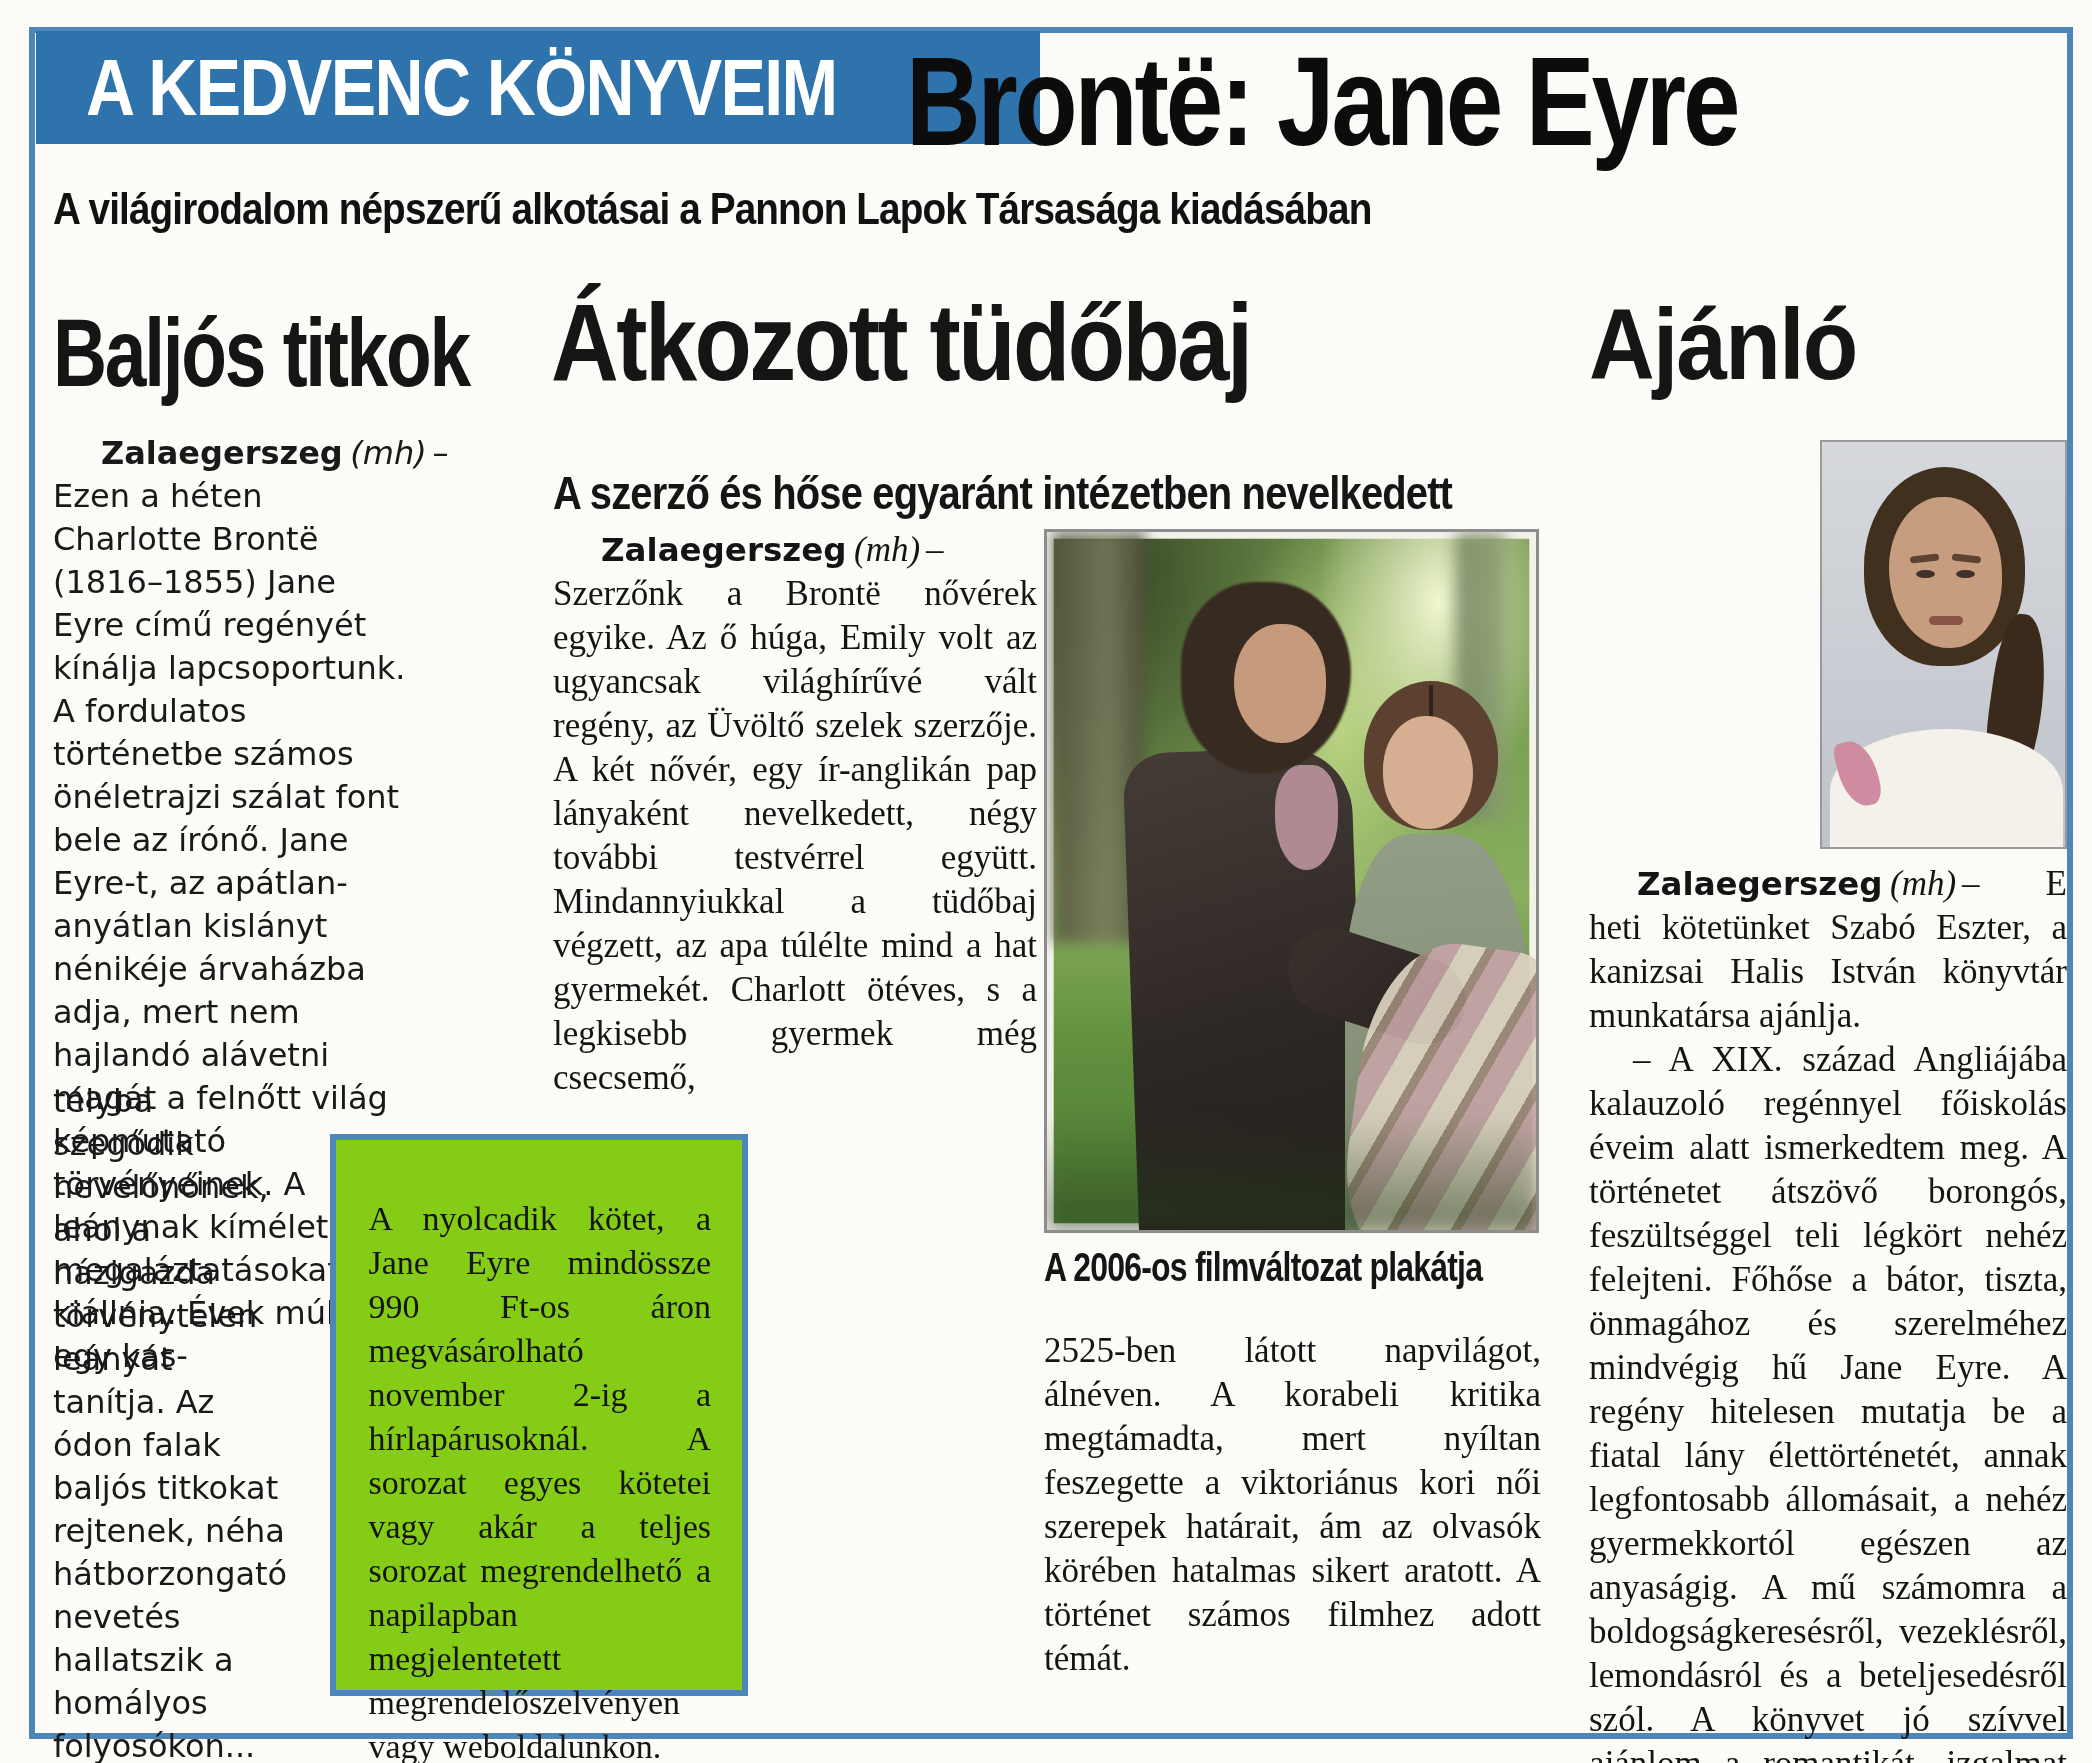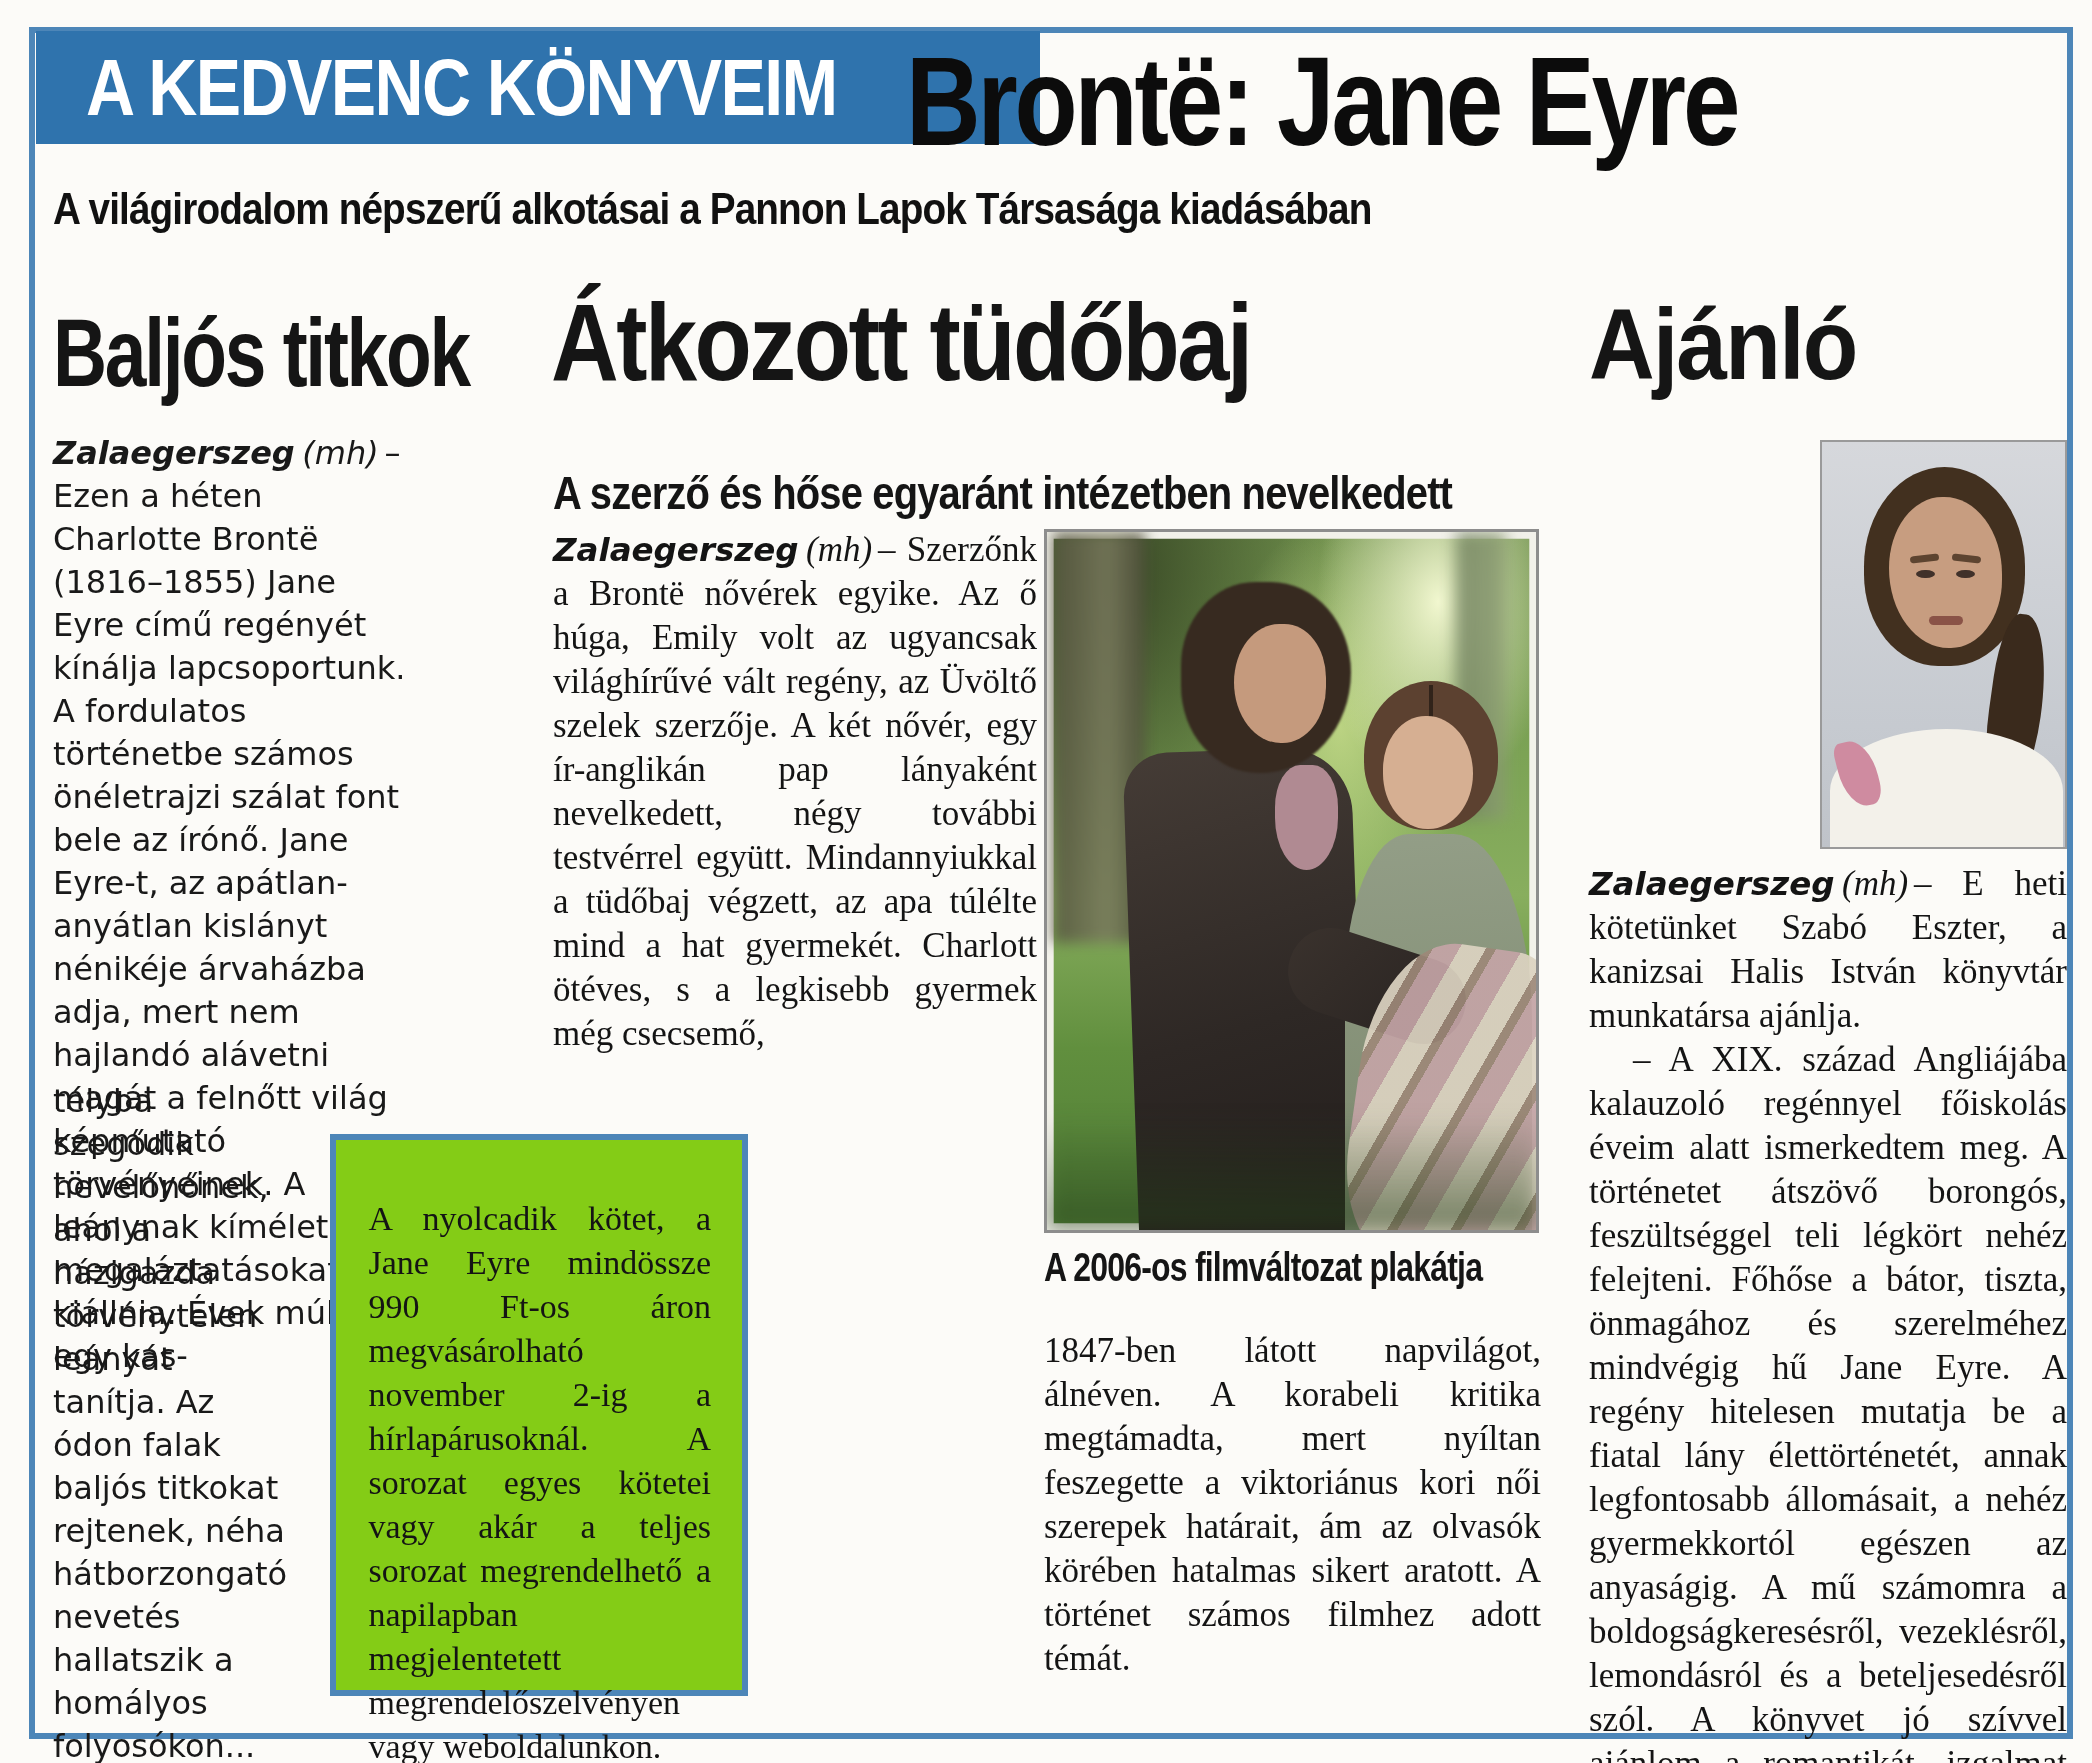--- a/index.html
+++ b/index.html
@@ -30,21 +30,21 @@
         font-weight:bold;font-size:101px;letter-spacing:-1.9px;white-space:nowrap;
         transform:scaleX(0.9);transform-origin:left top;}
   .subhead{position:absolute;left:553px;top:465px;font-family:"Liberation Sans",sans-serif;
         font-weight:bold;font-size:47px;letter-spacing:-1px;white-space:nowrap;
         transform:scaleX(0.85);transform-origin:left top;}
   
   .sansbody{font-family:"DejaVu Sans",sans-serif;font-size:32px;line-height:43px;color:#191919;
         text-align:left;}
   .lcol-wide{position:absolute;left:53px;top:432px;width:356px;}
   .lcol-narrow{position:absolute;left:53px;top:1080px;width:241px;}
-  .dl{font-family:"DejaVu Sans",sans-serif;font-weight:bold;font-style:italic;}
+  .dl{font-family:"DejaVu Sans",sans-serif;font-weight:bold;margin-left:48px;}
   .dlmh{font-style:italic;margin:0 5.7px 0 7.6px;}
   
   .serifbody{font-family:"Liberation Serif",serif;font-size:35px;line-height:44px;
         text-align:justify;color:#141414;}
   .mcol-wide{position:absolute;left:553px;top:528px;width:484px;}
   .mcol-narrow{position:absolute;left:776px;top:1065px;width:260px;font-size:34px;line-height:43px;}
   .mcol-bottom{position:absolute;left:1044px;top:1329px;width:497px;}
   .mcol-wide .dl, .rcol .dl{font-size:32.5px;}
   
   .promo{position:absolute;left:330px;top:1134px;width:418px;height:562px;box-sizing:border-box;
@@ -151,21 +151,21 @@
     <div class="man-cravat"></div>
     <div class="wom-dress"></div>
     <div class="man-arm"></div>
     <div class="wom-shawl"></div>
     <div class="wom-hair"></div>
     <div class="wom-part"></div>
     <div class="wom-face"></div>
     <div class="grassdark"></div>
   </div>
   <div class="caption">A 2006-os filmváltozat plakátja</div>
-  <div class="mcol-bottom serifbody">1847-ben látott napvilágot, álnéven. A korabeli kritika megtámadta, mert nyíltan feszegette a viktoriánus kori női szerepek határait, ám az olvasók körében hatalmas sikert aratott. A történet számos filmhez adott témát.</div>
+  <div class="mcol-bottom serifbody">2525-ben látott napvilágot, álnéven. A korabeli kritika megtámadta, mert nyíltan feszegette a viktoriánus kori női szerepek határait, ám az olvasók körében hatalmas sikert aratott. A történet számos filmhez adott témát.</div>
 
   <div class="h-right">Ajánló</div>
   <div class="rcol serifbody">
     <div class="portrait">
       <div class="po-hair"></div>
       <div class="po-tail"></div>
       <div class="po-face"></div>
       <div class="po-brow1"></div>
       <div class="po-brow2"></div>
       <div class="po-eye1"></div>

